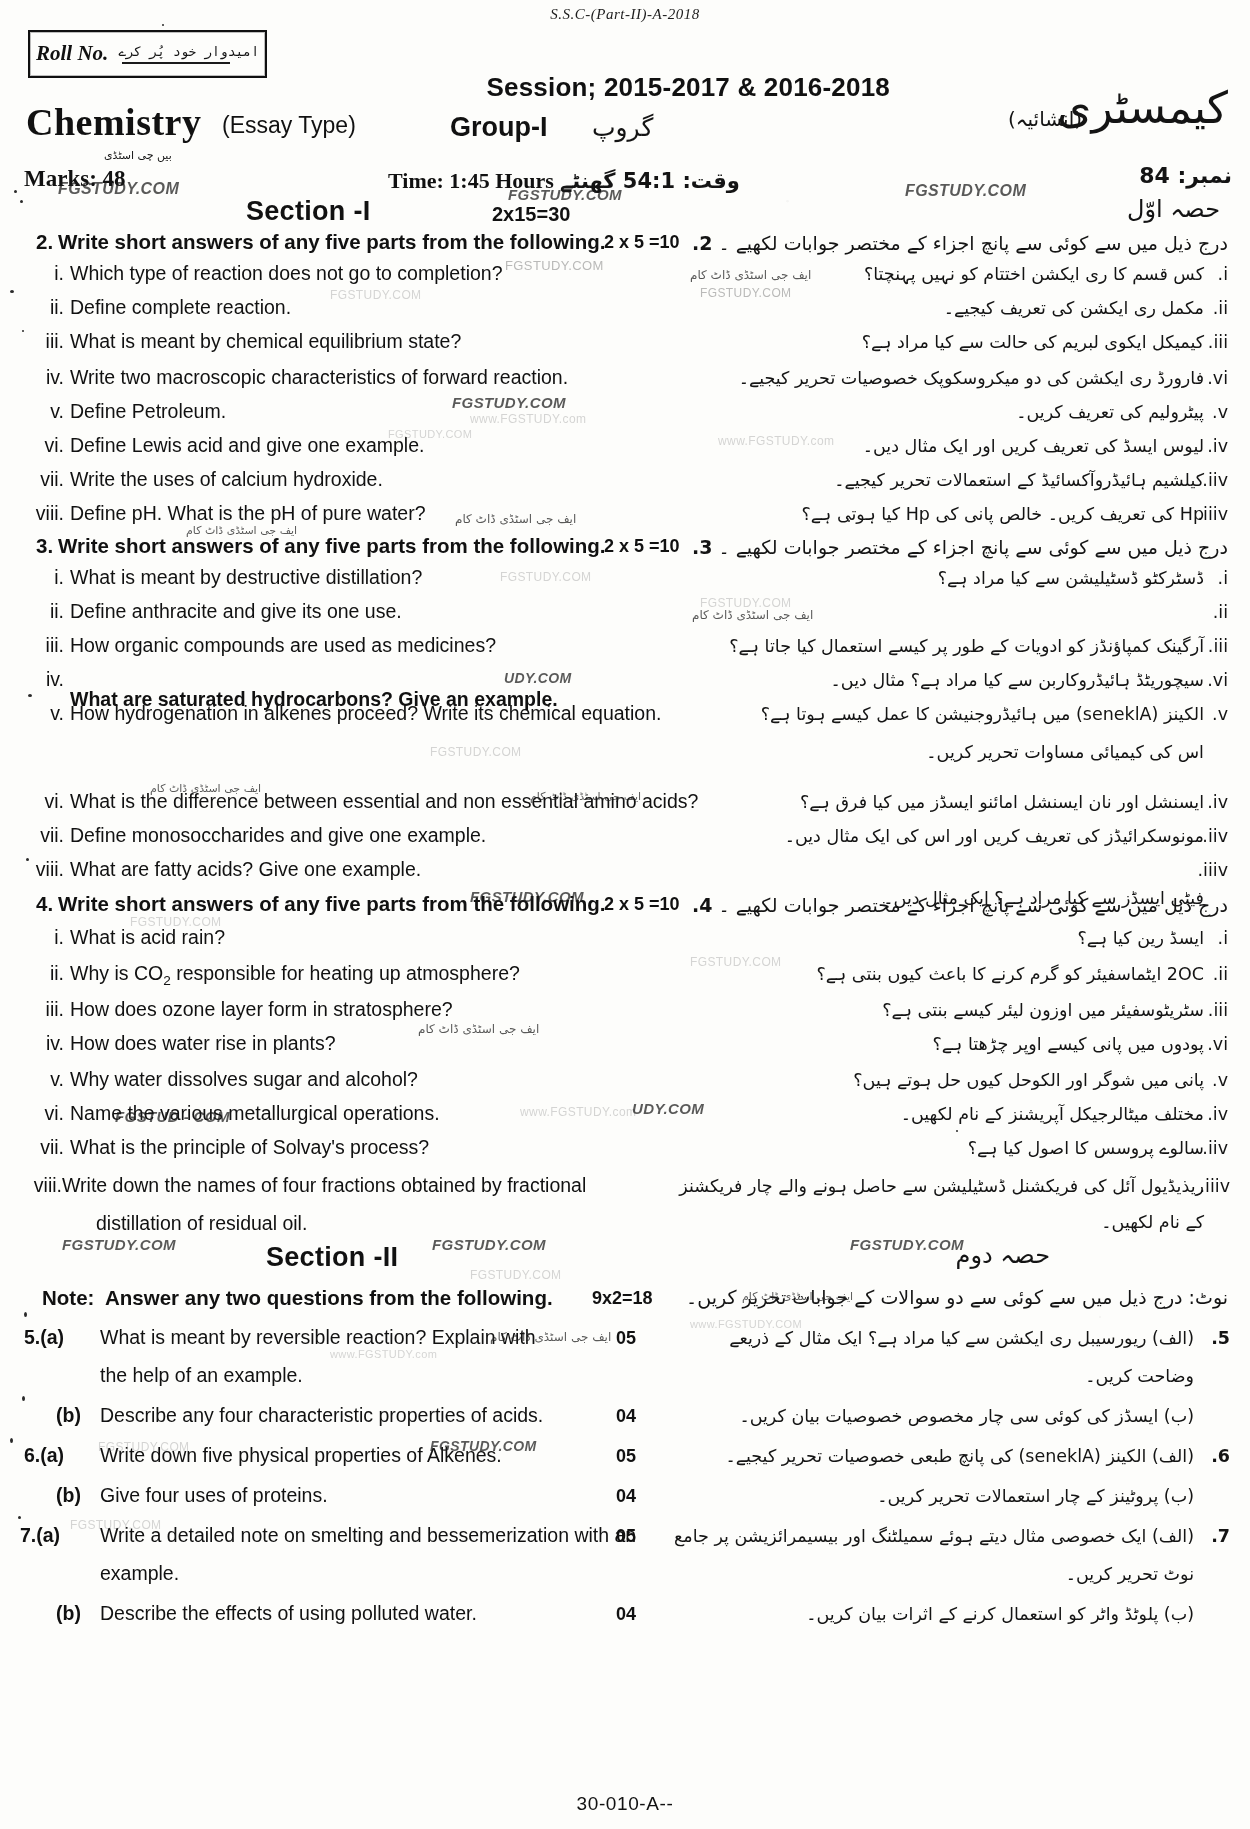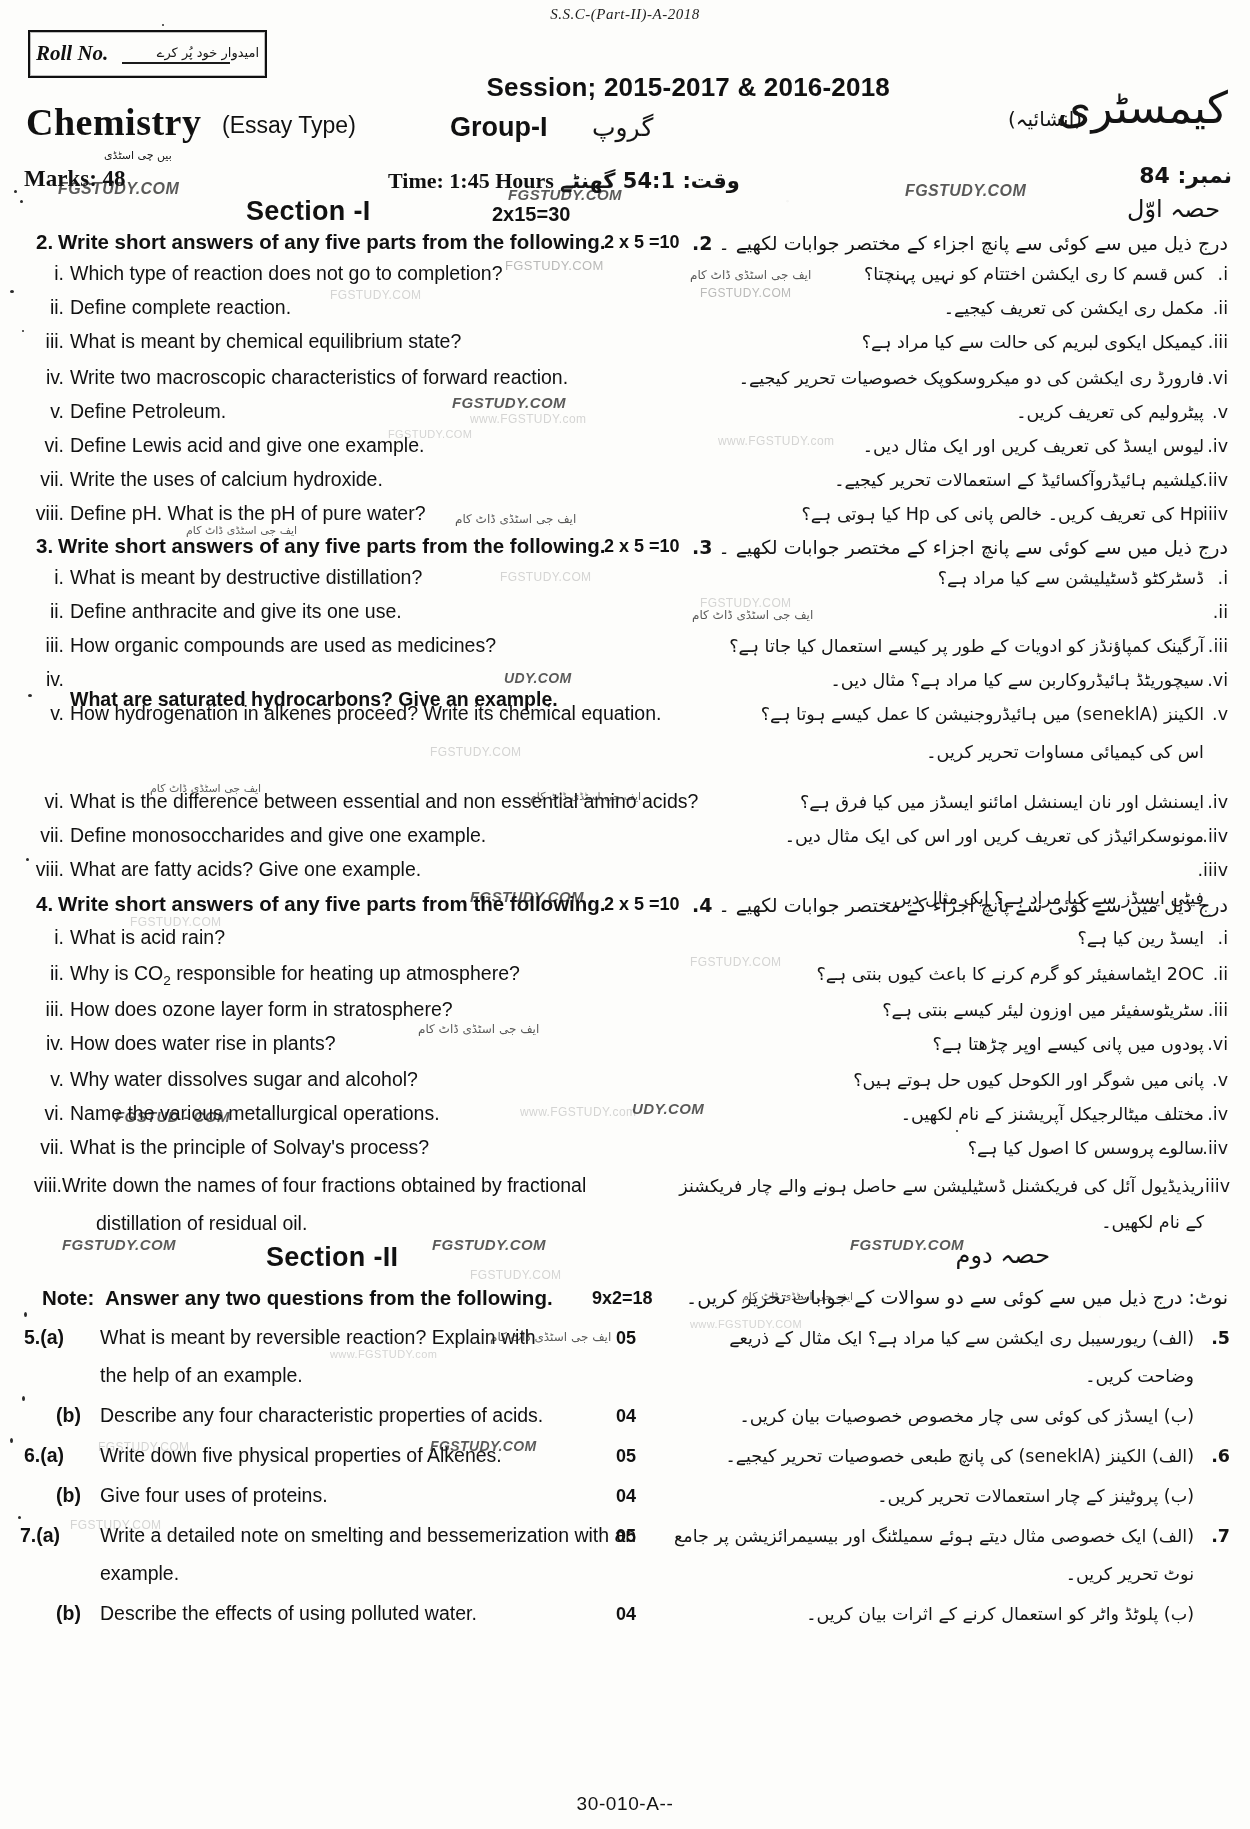--- a/index.html
+++ b/index.html
@@ -65,20 +65,21 @@
   .rollno-rule {
     position: absolute;
     left: 92px; top: 30px;
     width: 108px;
     border-bottom: 2px solid #1b1b1b;
   }
   .rollno-ur {
     position: absolute;
     right: 6px; top: 12px;
     font-size: 13px;
+    font-family: Liberation Mono, monospace;
   }
 
   .session {
     top: 72px; left: 330px; width: 560px;
     text-align: right;
     font-weight: bold;
     font-size: 26px;
     letter-spacing: 0.2px;
   }
 

